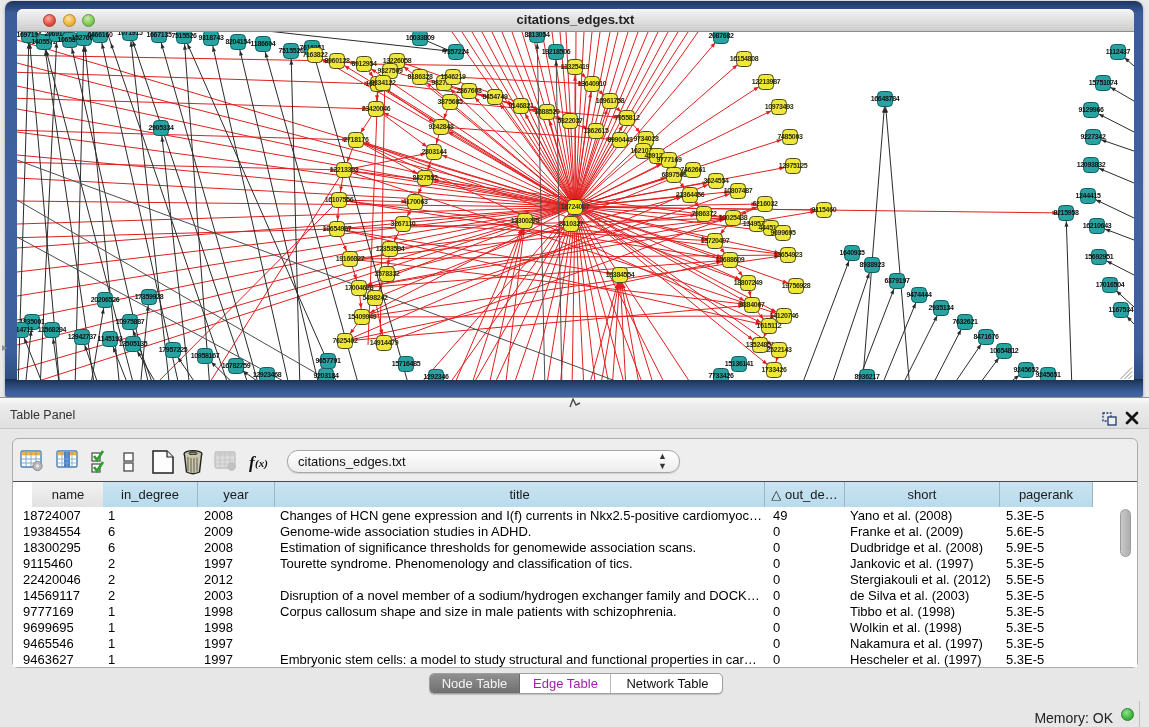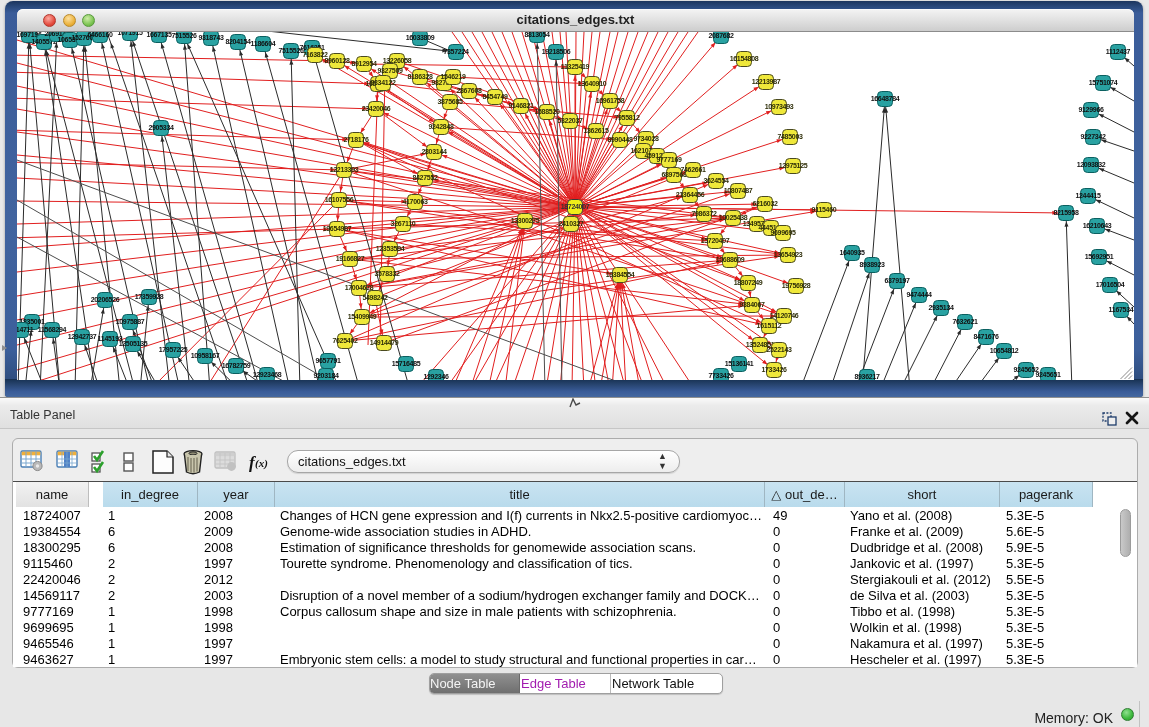--- a/index.html
+++ b/index.html
@@ -35,21 +35,21 @@
 .trow span{position:absolute;top:0;line-height:16px}
 #combo{position:absolute;left:287px;top:450px;width:393px;height:23px;border-radius:11px;
  border:1px solid #a6a6a6;background:linear-gradient(180deg,#ffffff,#ededed);
  font-size:13px;color:#111;line-height:21px;padding-left:10px;
  box-shadow:0 1px 1px rgba(0,0,0,.12)}
 #combo .ar{position:absolute;right:12px;top:0;font-size:9px;color:#333;line-height:10px}
 #thumb{position:absolute;left:1120px;top:509px;width:11px;height:48px;border-radius:5.5px;
  background:linear-gradient(90deg,#c9c9c9,#aeaeae);border:1px solid #9b9b9b}
 #seg{position:absolute;left:429px;top:673px;width:294px;height:21px;border-radius:5px;
  border:1px solid #9f9f9f;background:#fff;box-shadow:0 1px 1px rgba(0,0,0,.18)}
-#seg div{position:absolute;top:0;height:19px;font-size:13px;line-height:19px;text-align:left}
+#seg div{position:absolute;top:0;height:19px;font-size:13px;line-height:19px;text-align:center}
 #seg .s1{left:0;width:90px;background:linear-gradient(180deg,#909090,#6f6f6f);
  color:#f4f4f4;border-radius:4px 0 0 4px;border-right:1px solid #6a6a6a}
 #seg .s2{left:91px;width:90px;color:#a21caf;border-right:1px solid #bbb}
 #seg .s3{left:182px;width:111px;color:#111}
 #mem{position:absolute;right:36px;top:710px;font-size:14px;color:#222}
 #memdot{position:absolute;left:1121px;top:708px;width:13px;height:13px;border-radius:50%;
  background:radial-gradient(circle at 40% 32%,#8fe08f,#3cb83c 60%,#2e9b2e);
  border:1px solid #2e7d32}
 </style></head><body>
 <div id="win"></div>
@@ -874,21 +874,21 @@
  <rect x="4" y="5" width="20" height="16" rx="1.5" fill="#dcdcdc" stroke="#bdbdbd" stroke-width="1.3"></rect>
  <rect x="4.6" y="5.6" width="18.8" height="3.6" fill="#cecece"></rect>
  <path d="M9 6v14 M14 6v14 M19 6v14 M4 13h20 M4 17h20" stroke="#c4c4c4" stroke-width="1"></path>
  <circle cx="20.5" cy="19.5" r="4.4" fill="#bfbfbf"></circle>
 </g>
 <text x="234" y="21" font-family="Liberation Serif, serif" font-style="italic" font-weight="700" font-size="17" fill="#111">f</text>
 <text x="240" y="20" font-family="Liberation Serif, serif" font-style="italic" font-weight="700" font-size="11" fill="#111">(x)</text>
 </svg>
 <div id="combo">citations_edges.txt<span class="ar">▲<br>▼</span></div>
 <div id="tablebg"></div>
-<div class="hcell hg" style="left:16px;width:73px">name</div>
+<div class="hcell hg" style="left:32px;width:73px">name</div>
 <div class="hcell hb" style="left:103px;width:95px">in_degree</div>
 <div class="hcell hb" style="left:198px;width:77px">year</div>
 <div class="hcell hb" style="left:275px;width:490px">title</div>
 <div class="hcell hb" style="left:765px;width:80px">△ out_de…</div>
 <div class="hcell hb" style="left:845px;width:155px">short</div>
 <div class="hcell hb" style="left:1000px;width:93px">pagerank</div>
 <div class="trow" style="top:507.5px">
     <span style="left:23px">18724007</span>
     <span style="left:108px">1</span>
     <span style="left:204px">2008</span>

